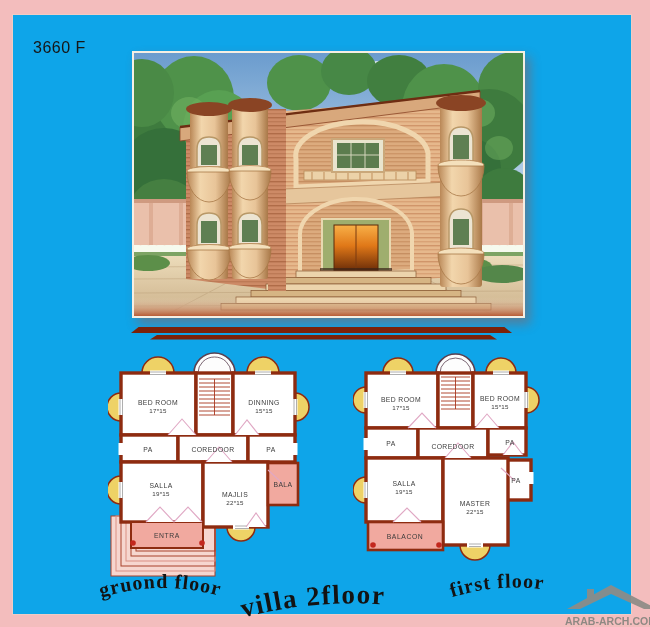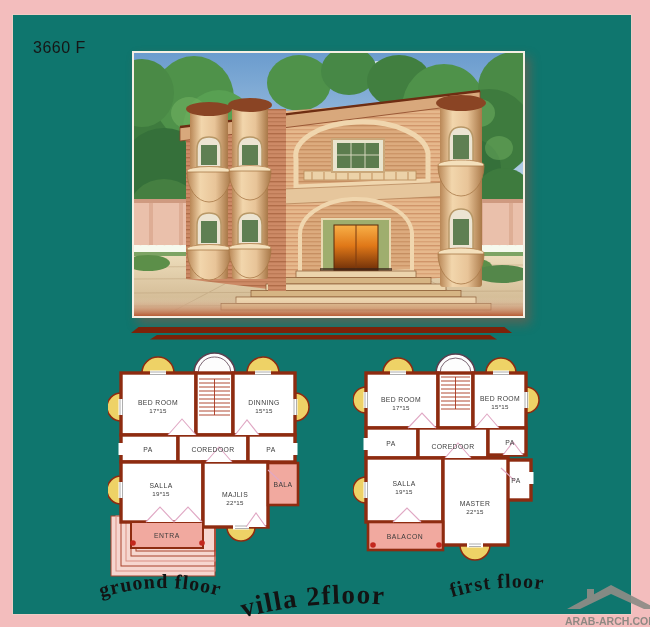--- a/index.html
+++ b/index.html
@@ -1,19 +1,19 @@
 <!DOCTYPE html>
 <html><head>
 <meta charset="utf-8">
 <style>
   html,body{margin:0;padding:0;background:#f3bdbd;}
   .stage{position:relative;width:650px;height:627px;background:#f3bdbd;overflow:hidden;
          font-family:"Liberation Sans",sans-serif;}
   .panel{position:absolute;left:12px;top:14px;width:620px;height:601px;
-         background:#0f766e;border:1px solid #efccc4;box-sizing:border-box;}
+         background:#0ea5e9;border:1px solid #efccc4;box-sizing:border-box;}
   .refcode{position:absolute;left:20px;top:24px;font-size:16px;color:#161616;letter-spacing:.5px;}
   .photo{position:absolute;left:119px;top:36px;width:389px;height:263px;
          border:2px solid #f5efe3;box-shadow:5px 6px 10px rgba(170,80,60,.45);background:#9db8d0;}
   .photo svg{display:block}
   .bar{position:absolute;background:#7c2209;}
   .bar1{left:118px;top:312px;width:381px;height:6px;clip-path:polygon(2% 0,98% 0,100% 100%,0 100%);}
   .bar2{left:137px;top:320px;width:347px;height:4.5px;clip-path:polygon(2% 0,98% 0,100% 100%,0 100%);}
   .plan{position:absolute;width:230px;height:240px;}
   .plan-ground{left:95px;top:335px;}
   .plan-first{left:340px;top:335px;}

